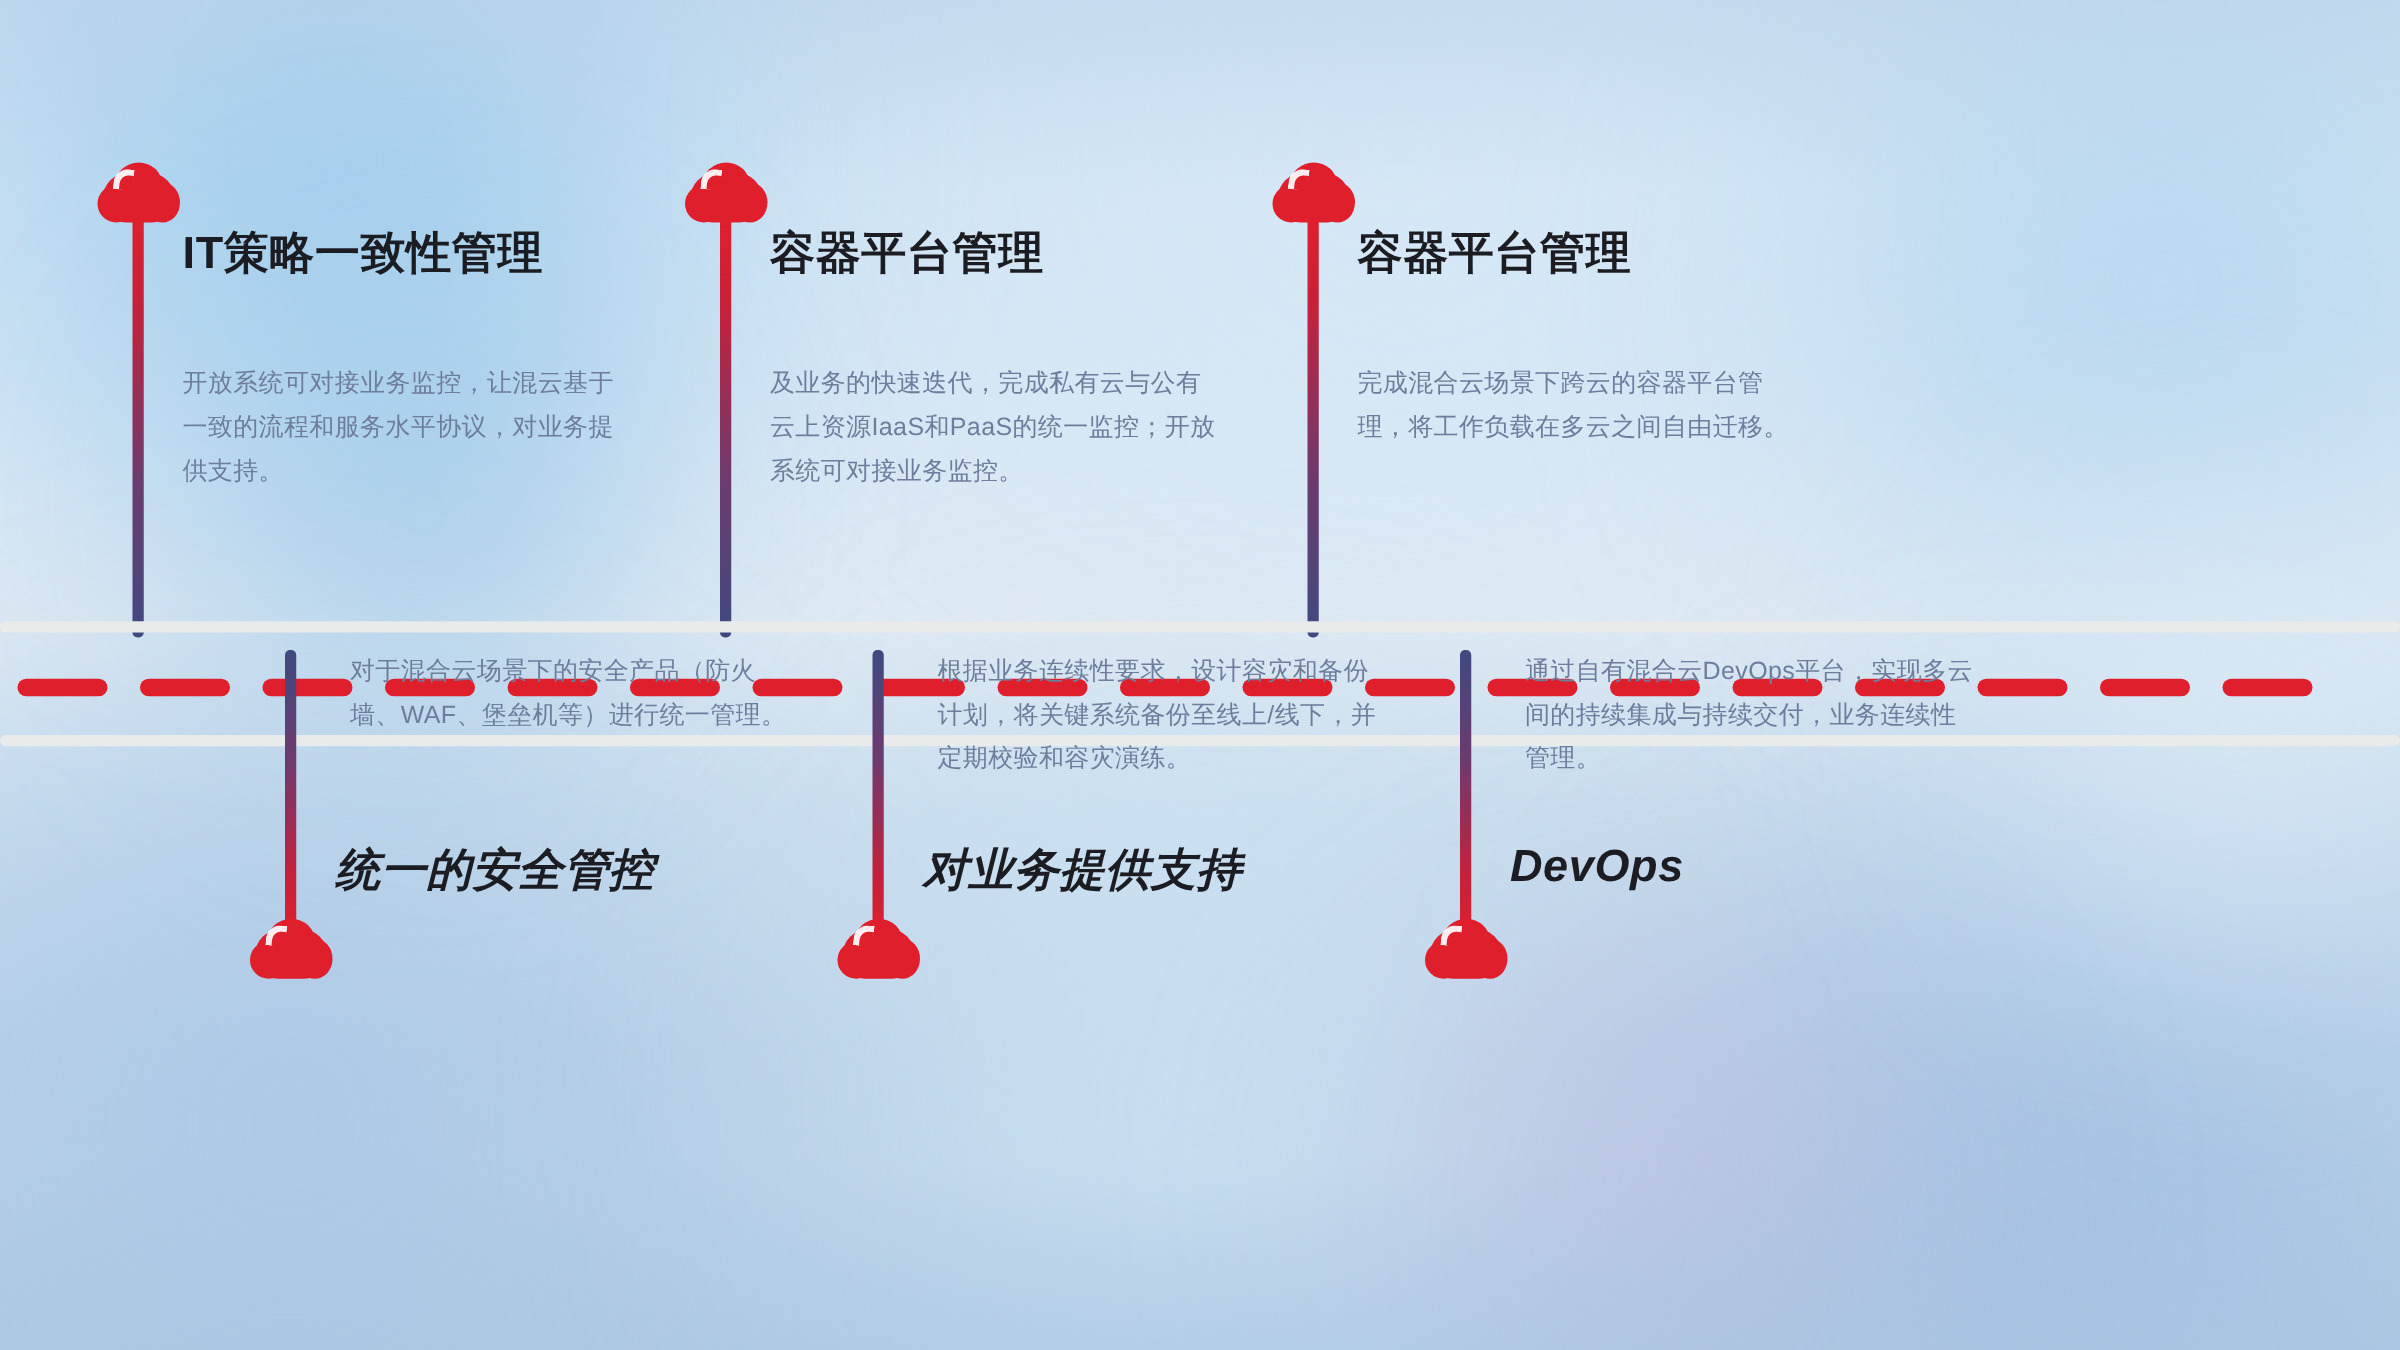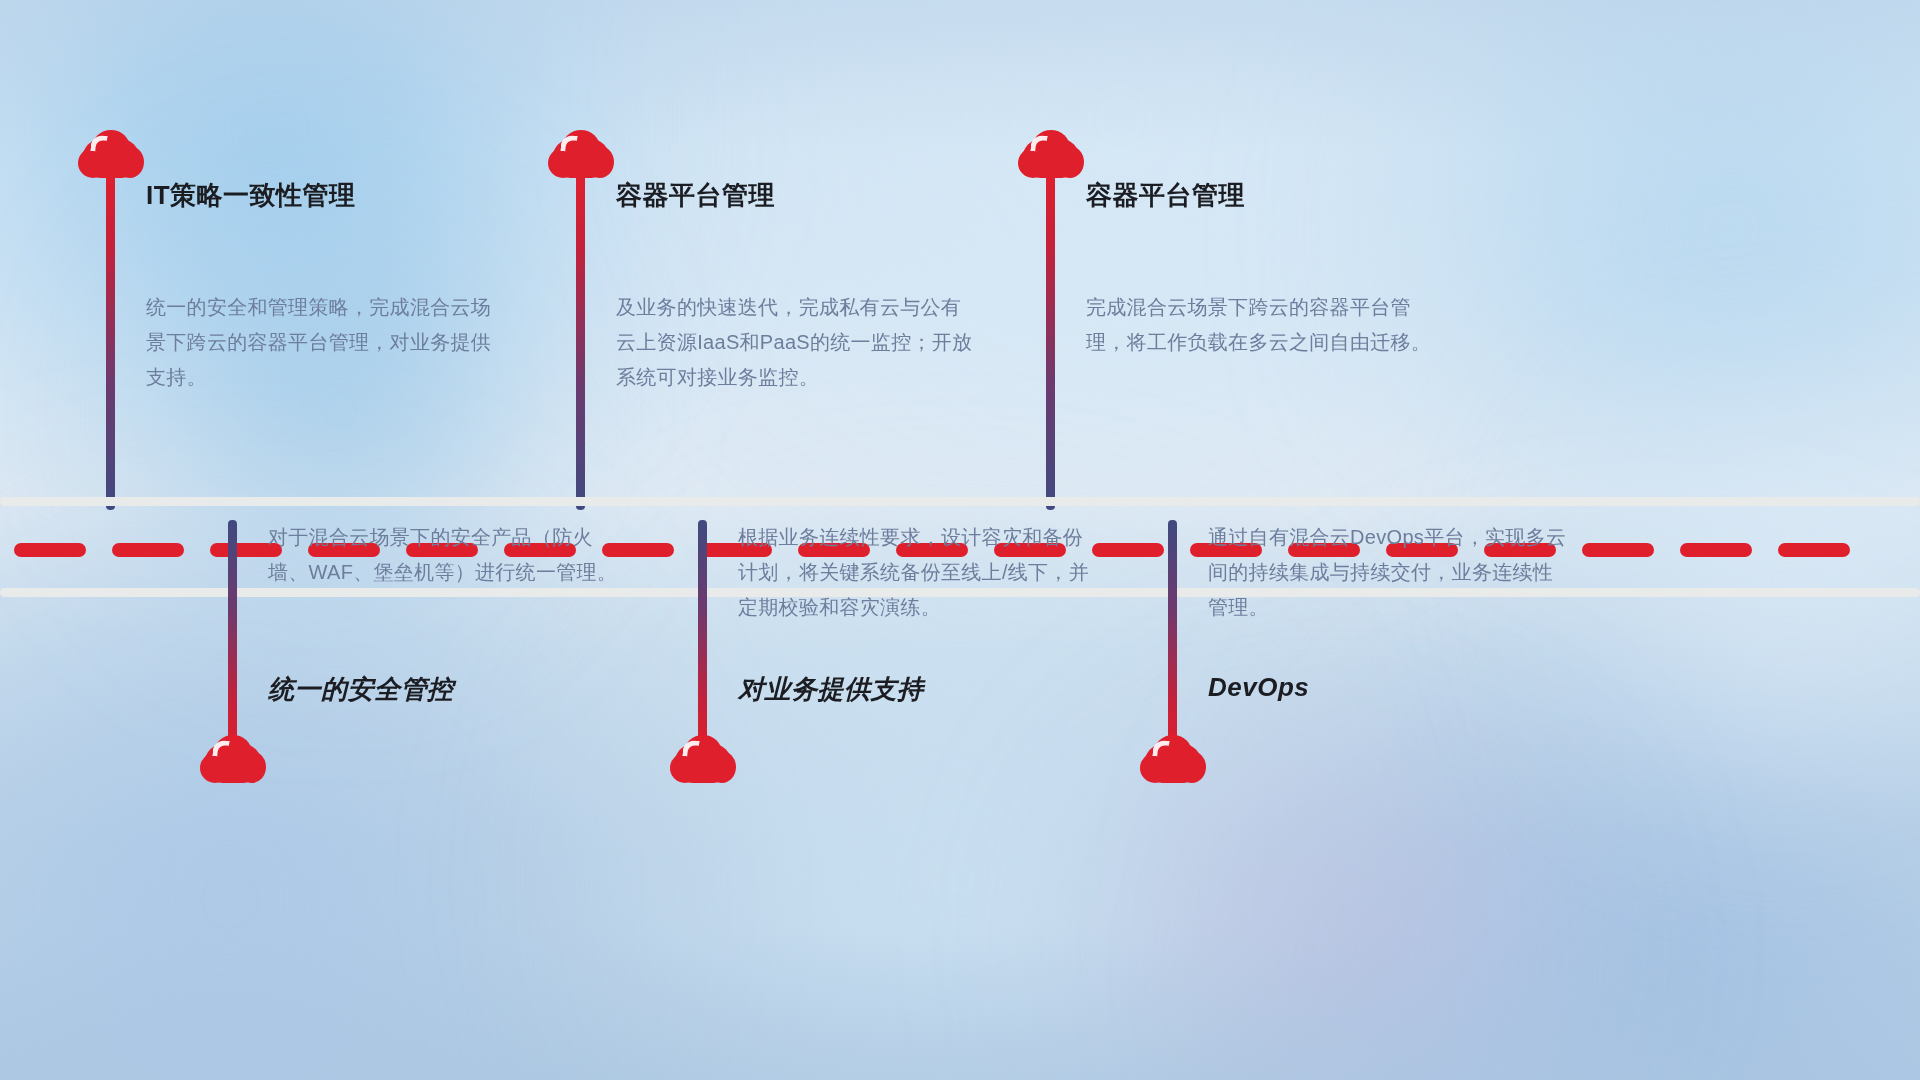--- a/index.html
+++ b/index.html
@@ -75,21 +75,21 @@
     transform:rotate(6deg);
   }
 
   
   .stem{ position:absolute; width:9px; border-radius:4px; }
   .stem-down{ background:linear-gradient(180deg,#e01f2d 0%, #c5213a 22%, #6d3a6e 62%, #3f4a80 100%); }
   .stem-up  { background:linear-gradient(0deg,#e01f2d 0%, #c5213a 22%, #6d3a6e 62%, #3f4a80 100%); }
 
   .col-title{
     position:absolute;
-    font-size:26px; font-weight:700; color:#1b1d22;
+    font-size:36px; font-weight:700; color:#1b1d22;
     letter-spacing:.5px; white-space:nowrap;
   }
   .col-body{
     position:absolute;
     font-size:20px; line-height:35px; color:#6d7d9c;
     letter-spacing:.3px;
   }
 
   
   .top-1{ left:78px;  top:130px; }
@@ -100,21 +100,21 @@
   .top .col-title{ left:68px; top:48px; }
   .top .col-body { left:68px; top:160px; width:360px; }
 
   
   .bot-1{ left:200px;  top:520px; }
   .bot-2{ left:670px;  top:520px; }
   .bot-3{ left:1140px; top:520px; }
   .bot .cloud{ left:0;  top:215px; }
   .bot .stem { left:28px; top:0px; height:232px; }
   .bot .col-title{ left:68px; top:152px;font-style:italic; }
-  .bot .col-body { left:68px; top:0px; width:362px; }
+  .bot .col-body { left:80px; top:0px; width:362px; }
   .bot-1 .col-body{ text-indent:0; }
 </style>
 </head>
 <body>
 
 <div id="bg">
   <div class="bg-base"></div>
   <div class="blob b1"></div>
   <div class="blob b2"></div>
   <div class="blob b3"></div>
@@ -132,21 +132,21 @@
   <div class="col top top-1">
     <div class="cloud">
       <div class="puff p-main"></div>
         <div class="puff p-left"></div>
       <div class="puff p-top"></div>
         <div class="puff p-right"></div>
       <div class="gleam"></div>
     </div>
     <div class="stem stem-down"></div>
     <div class="col-title">IT策略一致性管理</div>
-    <div class="col-body">统一的安全和管理策略，完成混合云场景下跨云的容器平台管理，对业务提供支持。</div>
+    <div class="col-body">开放系统可对接业务监控，让混云基于一致的流程和服务水平协议，对业务提供支持。</div>
   </div>
 
   <div class="col top top-2">
     <div class="cloud">
       <div class="puff p-main"></div>
         <div class="puff p-left"></div>
       <div class="puff p-top"></div>
         <div class="puff p-right"></div>
       <div class="gleam"></div>
     </div>

